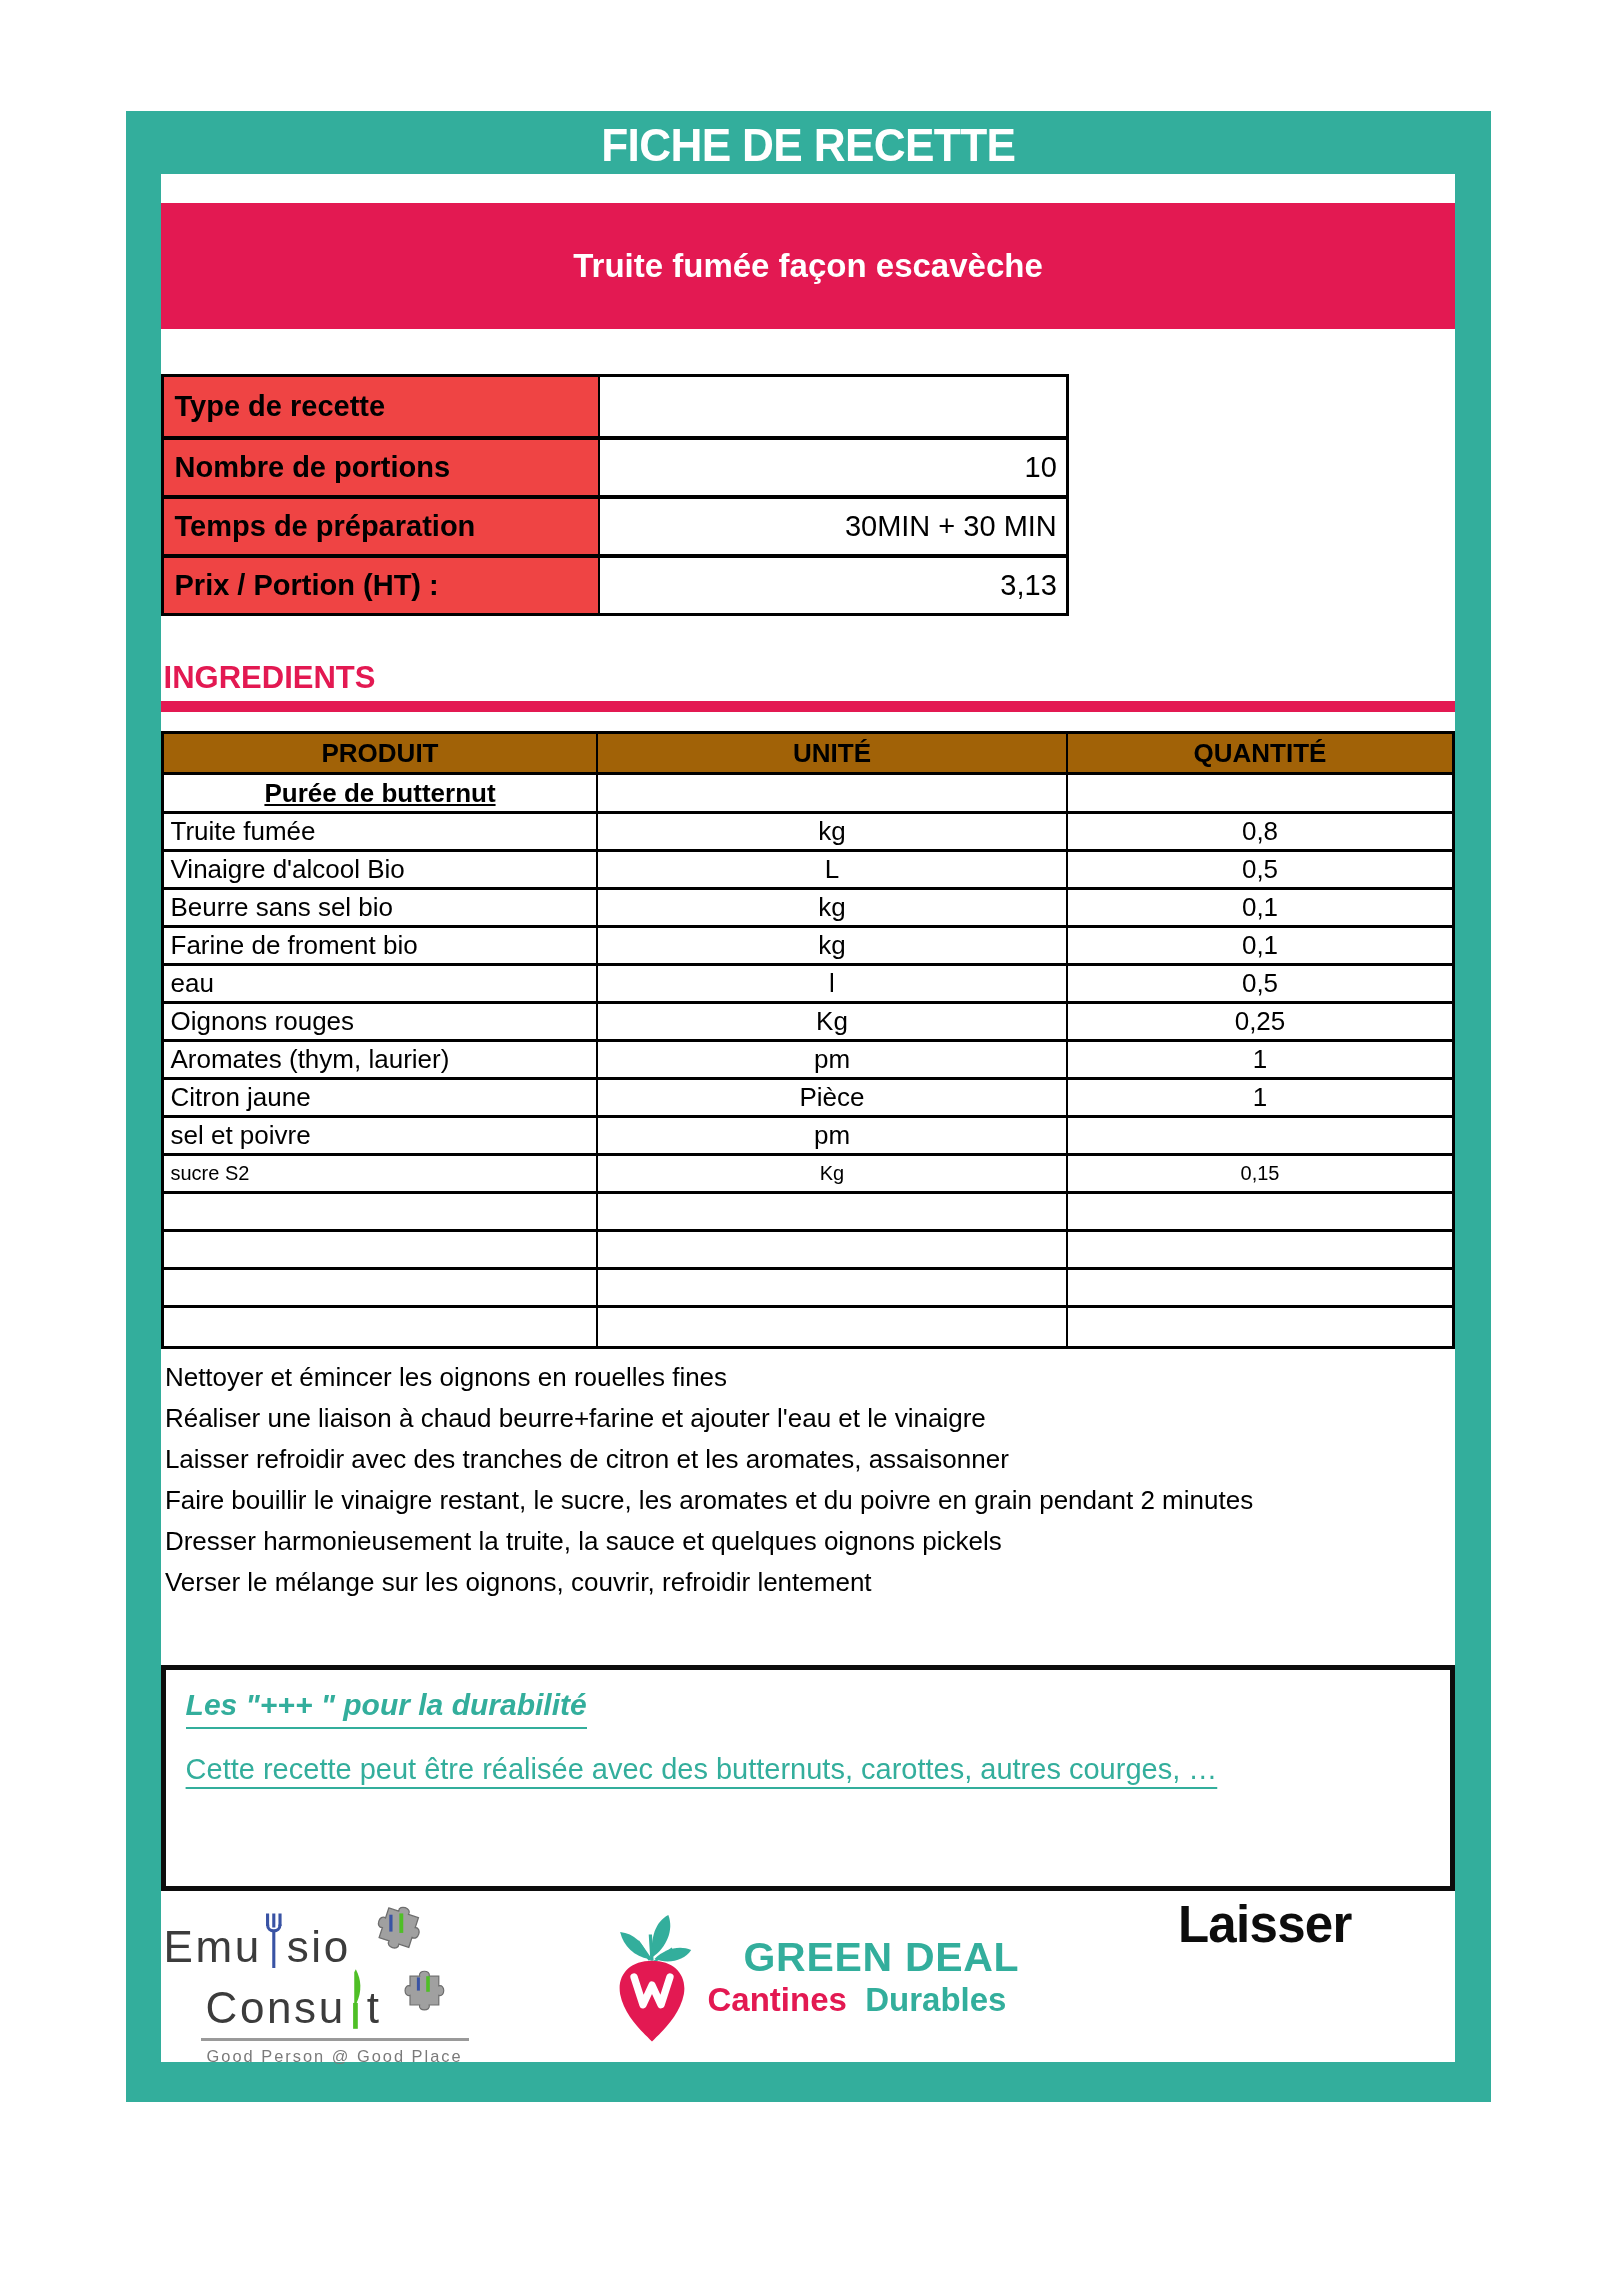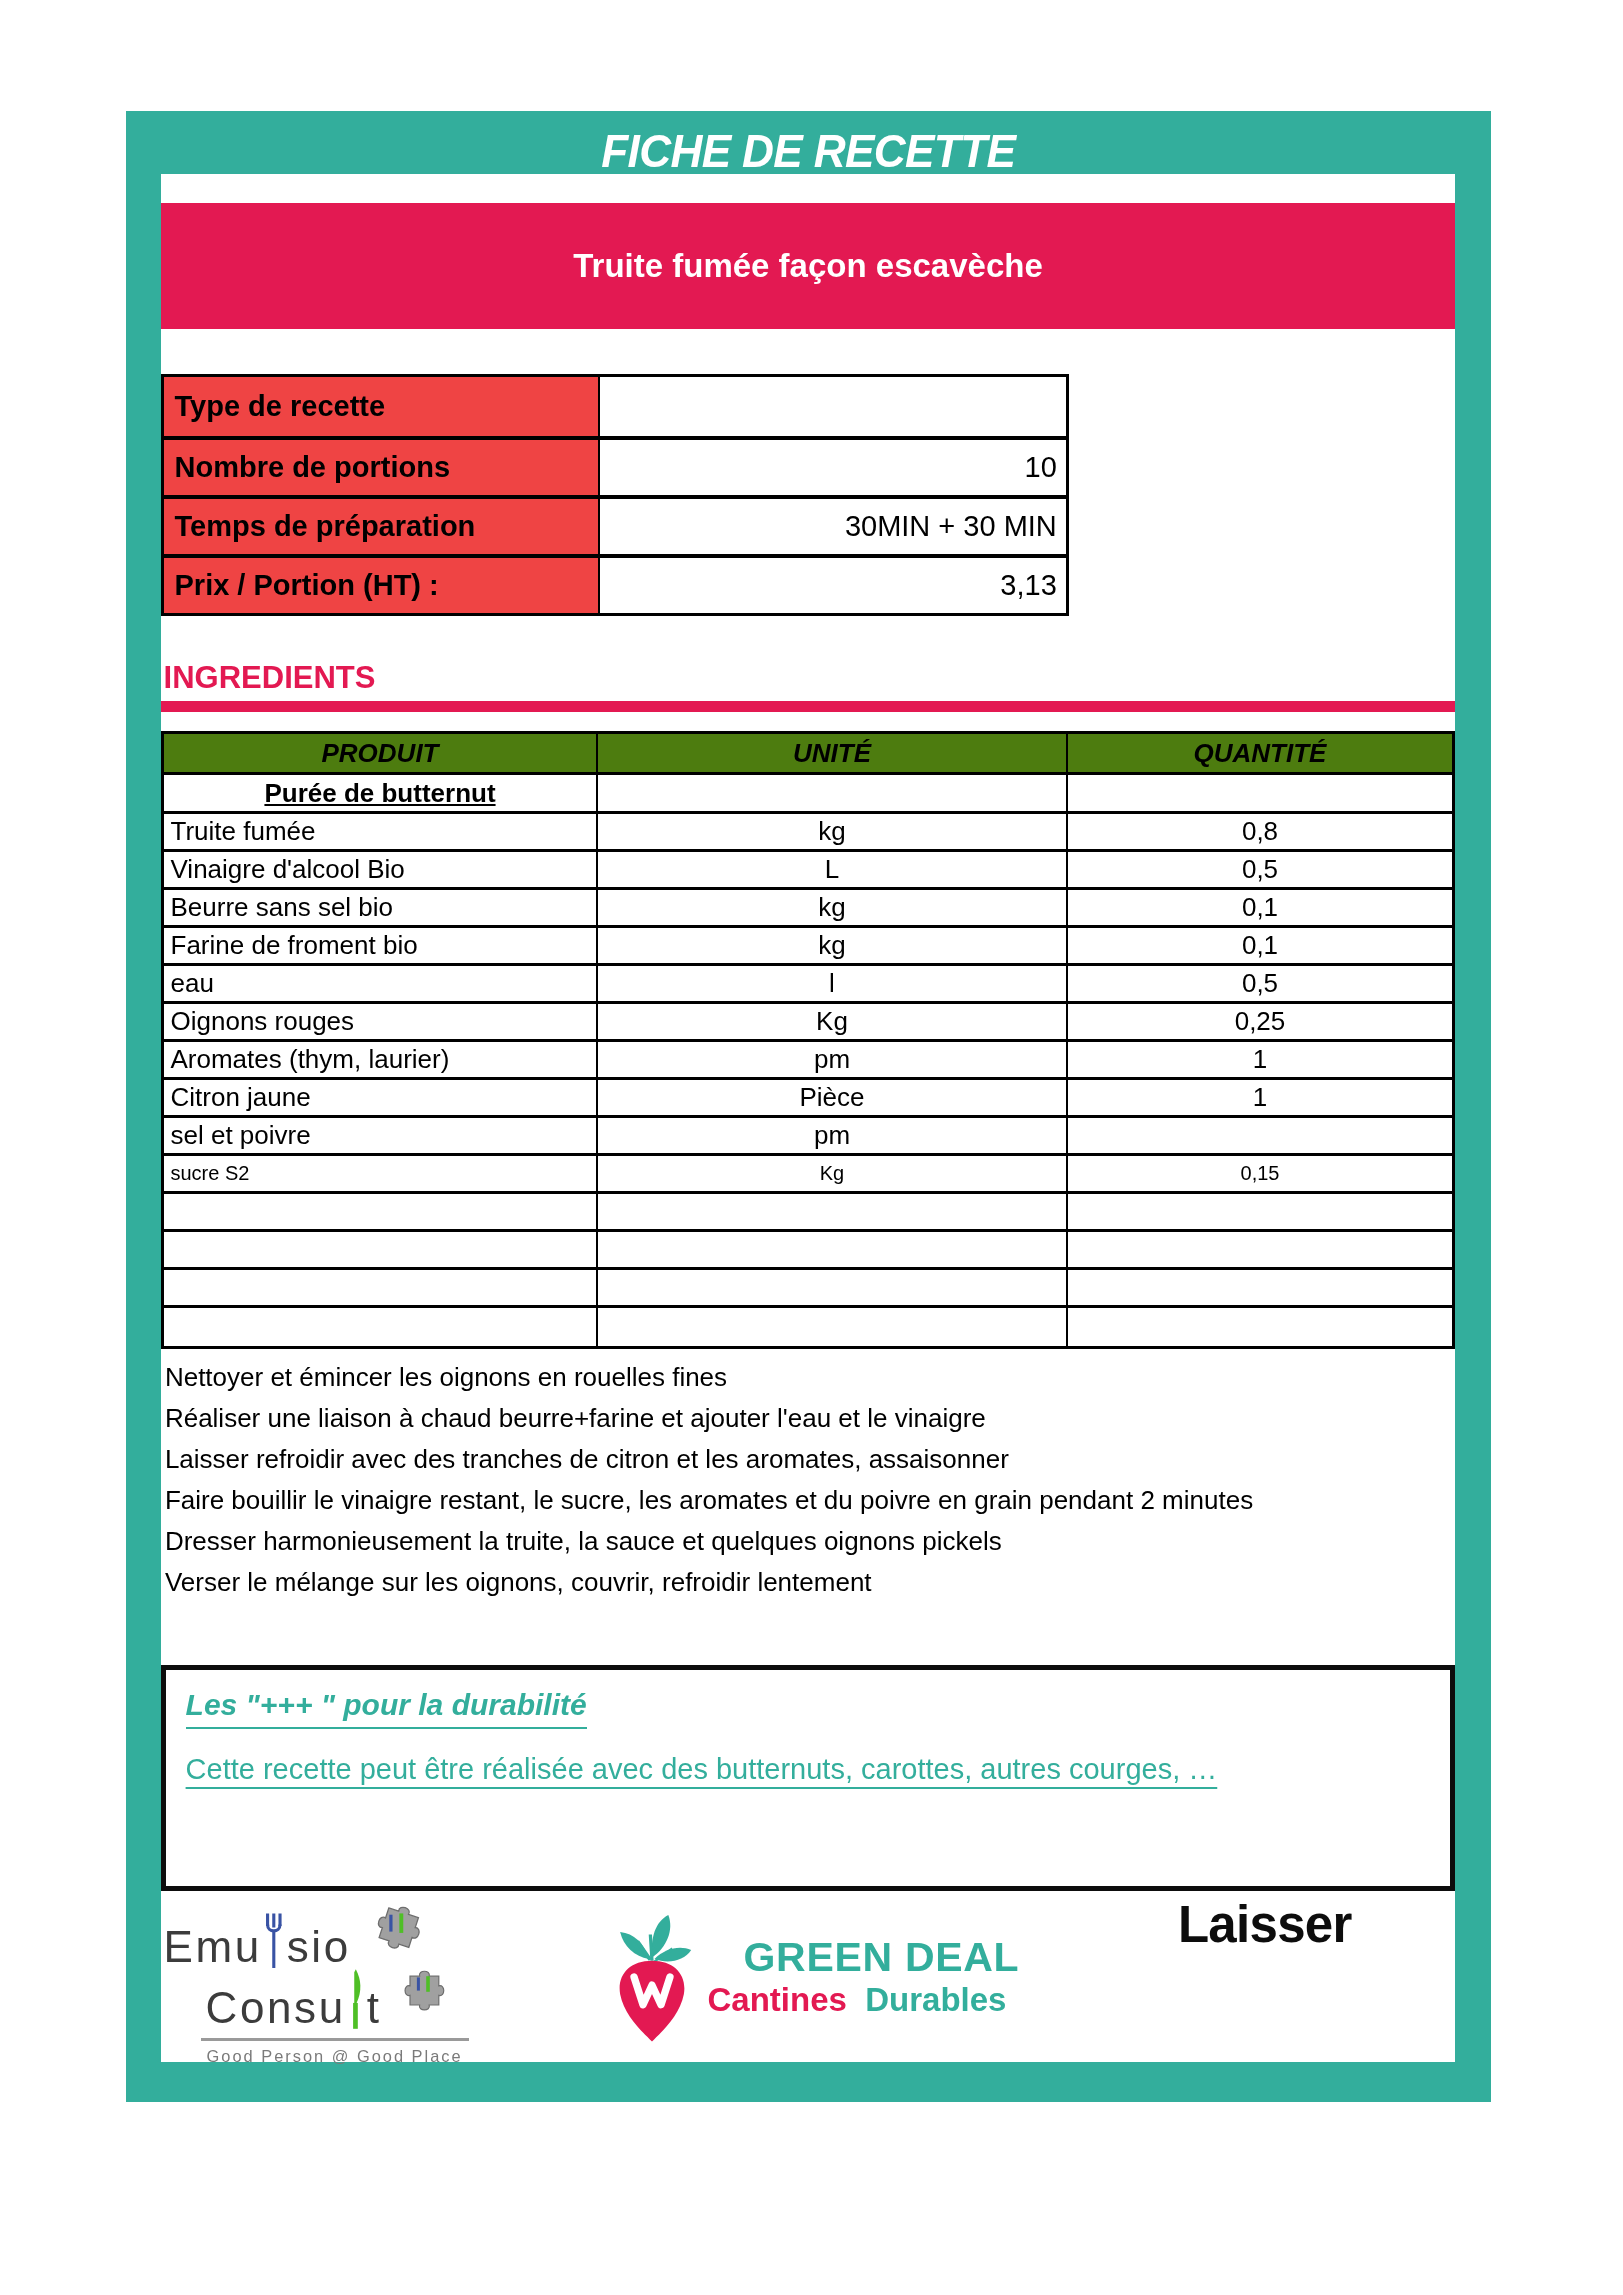--- a/index.html
+++ b/index.html
@@ -2,21 +2,21 @@
 <html style="font-size:10.5px"><head>
 <meta charset="utf-8">
 <style>
   * { box-sizing: border-box; margin: 0; padding: 0; }
   body { background: #ffffff; font-family: "Liberation Sans", "DejaVu Sans", sans-serif; }
   .page { position: relative; width: 1623px; height: 2295px; background: #ffffff; overflow: hidden; }
 
   
   .frame { position: absolute; left: 126px; top: 111px; width: 1365px; height: 1991px; background: #33AE9C; }
   .top-band { position: absolute; left: 0; top: 0; width: 100%; height: 67px;
-              display: flex; align-items: flex-end; justify-content: center; font-style: italic; }
+              display: flex; align-items: center; justify-content: center; }
   .page-title { color: #ffffff; font-size: 47px; font-weight: bold; letter-spacing: -0.7px;
                 transform: scaleX(0.94); white-space: nowrap; }
   .inner { position: absolute; left: 35px; top: 63px; width: 1294px; height: 1888px; background: #ffffff; padding-left: 20px; }
 
   
   .banner { position: absolute; left: 0; top: 29.4px; width: 100%; height: 126px; background: #E31952;
             display: flex; align-items: center; justify-content: center; }
   .banner .recipe-title { color: #ffffff; font-size: 33px; font-weight: bold; }
 
   
@@ -30,21 +30,21 @@
 
   
   .ing-heading { position: absolute; left: 2.6px; top: 486px; color: #E31952; font-size: 31px; font-weight: bold; }
   .pink-rule { position: absolute; left: 0; top: 527px; width: 100%; height: 10.5px; background: #E31952; }
 
   .ing-table { position: absolute; left: 0; top: 557px; width: 1294px;
                display: grid; grid-template-columns: 434px 470px 1fr; border: 3.9px solid #000; }
   .ing-table .cell { height: 38px; display: flex; align-items: center; justify-content: center;
                      font-size: 26px; border-bottom: 3.9px solid #000; border-right: 2.6px solid #000; background:#fff; }
   .ing-table .cell.c3 { border-right: none; }
-  .ing-table .cell.hrow { height: 41px; background: #4d7c0f; font-weight: bold; font-style: italic; }
+  .ing-table .cell.hrow { height: 41px; background: #a16207; font-weight: bold; }
   .ing-table .cell.grow { height: 39px; font-weight: bold; text-decoration: underline; }
   .ing-table .cell.prod { justify-content: flex-start; padding-left: 6.5px; text-align: left; }
   .ing-table .cell.grow.prod { justify-content: center; padding-left: 0; }
   .ing-table .cell.small { font-size: 20px; }
   .ing-table .cell.lastrow { border-bottom: none; }
 
   
   .instructions { position: absolute; left: 3.9px; top: 1183px; width: 1283px; }
   .instructions .line { height: 41px; display: flex; align-items: center; font-size: 26px; color: #000; }
 

